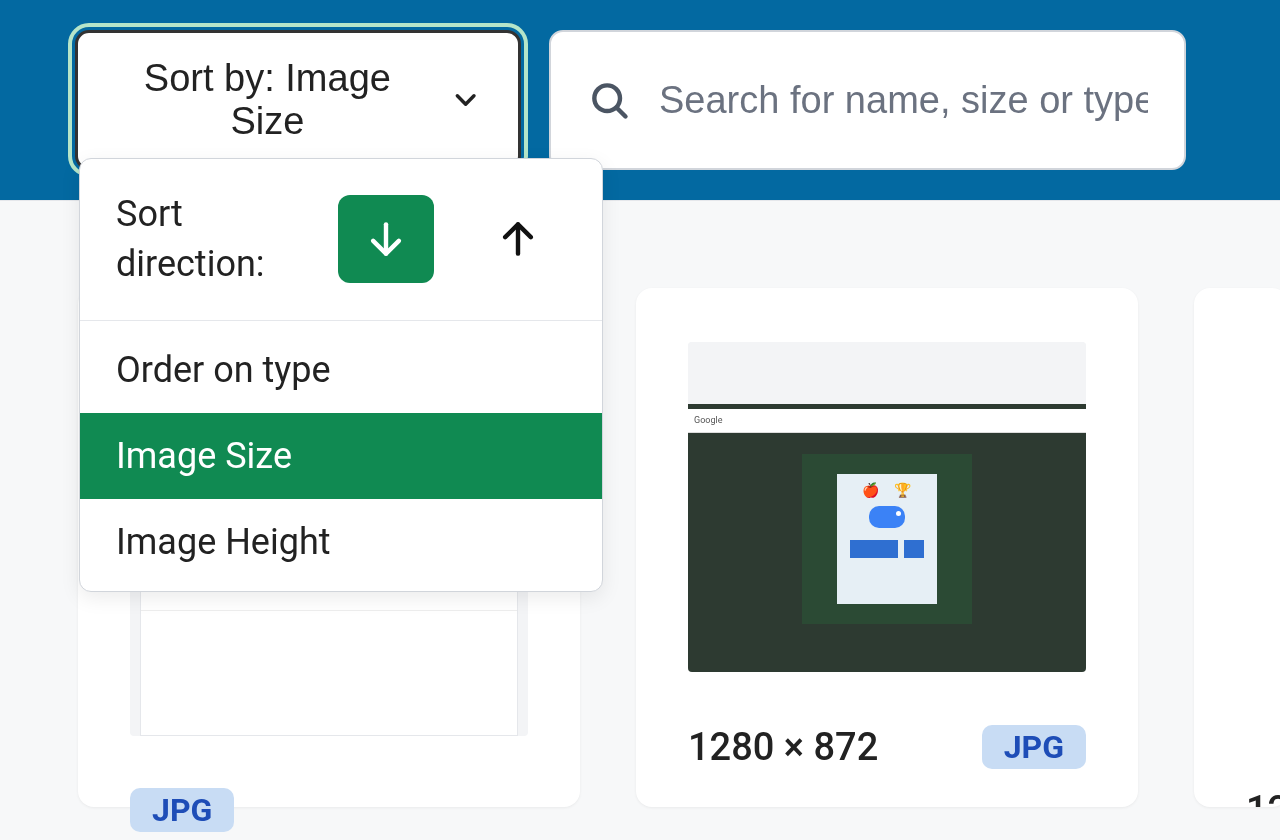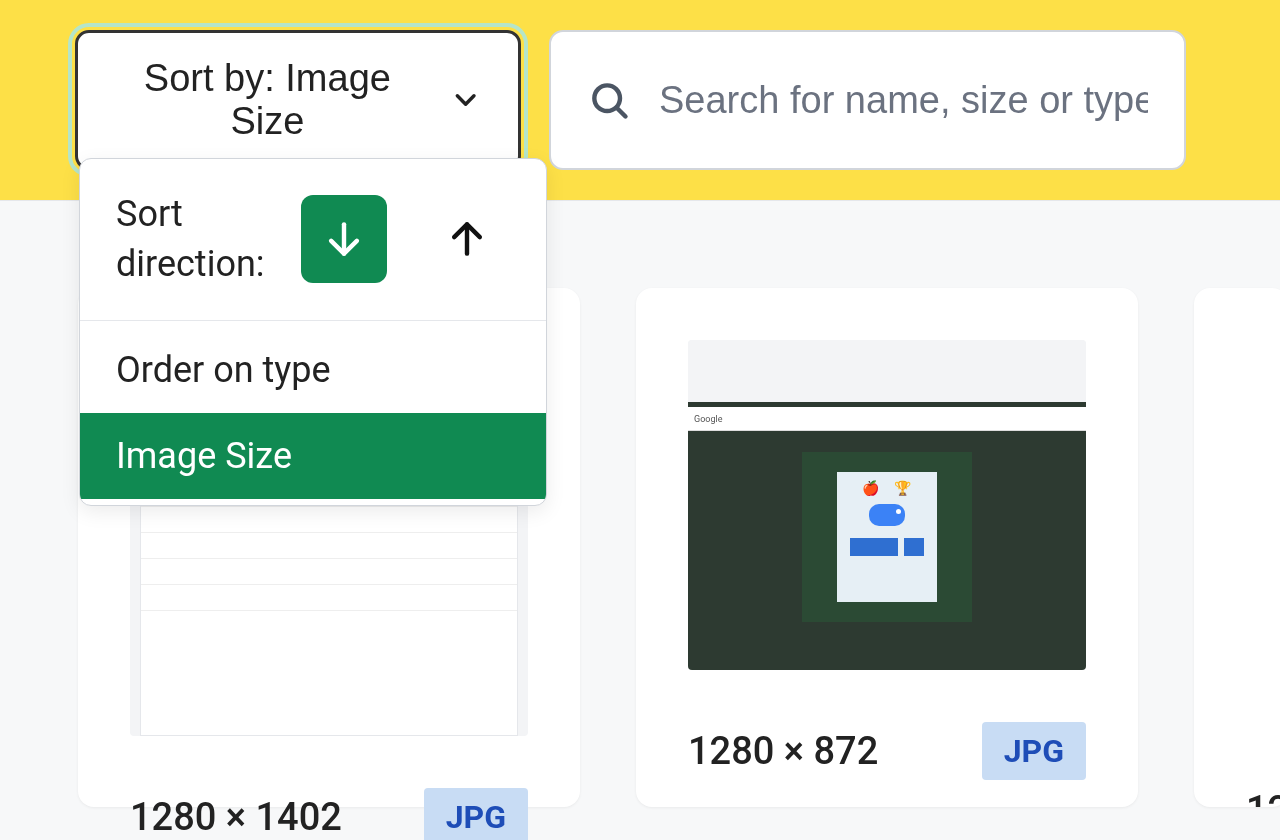--- a/index.html
+++ b/index.html
@@ -9,21 +9,21 @@
       width: 1280px;
       height: 840px;
       overflow: hidden;
       position: relative;
     }
 
     .toolbar {
       display: flex;
       gap: 28px;
       padding: 30px 94px 30px 75px;
-      background: #fde047;
+      background: #0369a1;
       border-bottom: 1px solid #e5e7eb;
       justify-content: space-between;
     }
 
     .sort-button {
       display: flex;
       align-items: center;
       gap: 28px;
       padding: 24px 36px;
       border: 3px solid #333;
@@ -144,34 +144,34 @@
       justify-content: space-between;
       padding: 0 52px 38px 52px;
       gap: 9px;
     }
     .card .dim { font-size: 38px; font-weight: 500; color: #222; }
     .card .badge {
       background: #c8dcf4;
       color: #1e4db7;
       font-size: 32px;
       font-weight: 700;
-      padding: 10px 22px;
-      border-radius: 4px;
+      padding: 3px 22px;
+      border-radius: 10px;
     }
 
     
     .card.partial { width: 94px; overflow:hidden; }
     .card.partial .thumb { width: 100px; }
 
     
     .dropdown {
       position: absolute;
       top: 158px;
       left: 79px;
-      width: 468px;
+      width: 524px;
       background: #fff;
       border: 1px solid #d1d5db;
       border-radius: 12px;
       box-shadow: 0 6px 20px rgba(0,0,0,0.08);
       z-index: 50;
       overflow: hidden;
     }
     .dropdown .dir-row {
       display: flex;
       align-items: center;
@@ -239,21 +239,20 @@
             <div class="thumb1-row"></div>
             <div class="thumb1-row"></div>
             <div class="thumb1-row"></div>
             <div class="thumb1-row"></div>
             <div class="thumb1-row"></div>
             <div class="thumb1-row"></div>
         </div>
       </div>
     </div>
     <div class="meta">
-      <span class="dim">1280 × 1402</span>
       <span class="badge">JPG</span>
     </div>
   </div>
 
   <div class="card">
     <div class="thumb-area">
       <div class="thumb thumb2">
         <div class="mock-top"></div>
         <div class="mock-dark">
           <div class="mock-google">Google</div>
@@ -302,14 +301,15 @@
     <button class="dir-btn">
       <svg viewBox="0 0 24 24" fill="none" stroke="#111" stroke-width="2.4" stroke-linecap="round" stroke-linejoin="round">
           <line x1="12" y1="20" x2="12" y2="4"></line>
           <polyline points="5 11 12 4 19 11"></polyline>
         </svg>
     </button>
   </div>
   <div class="options">
     <div class="option">Order on type</div>
     <div class="option selected">Image Size</div>
+    <div class="option">Image Height</div>
   </div>
 </div>
 
 </body></html>

